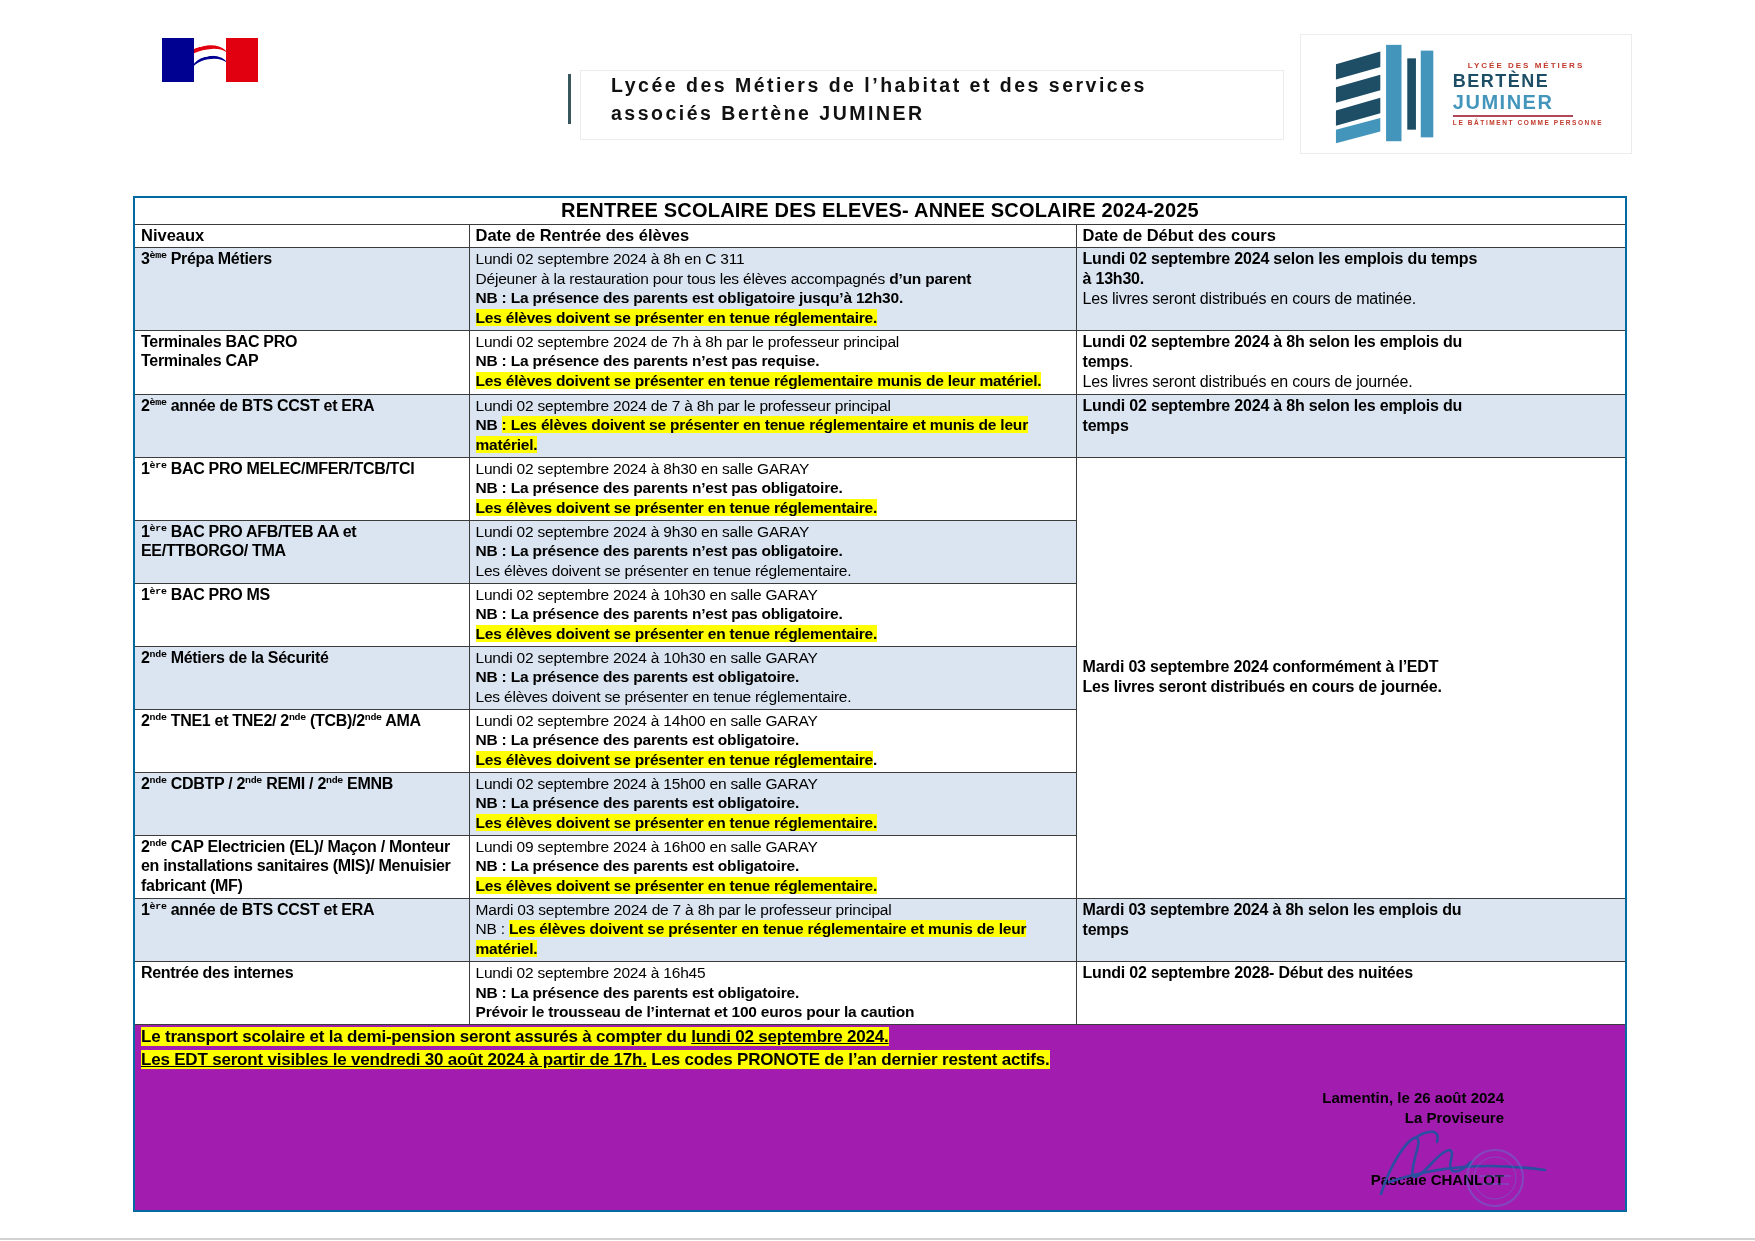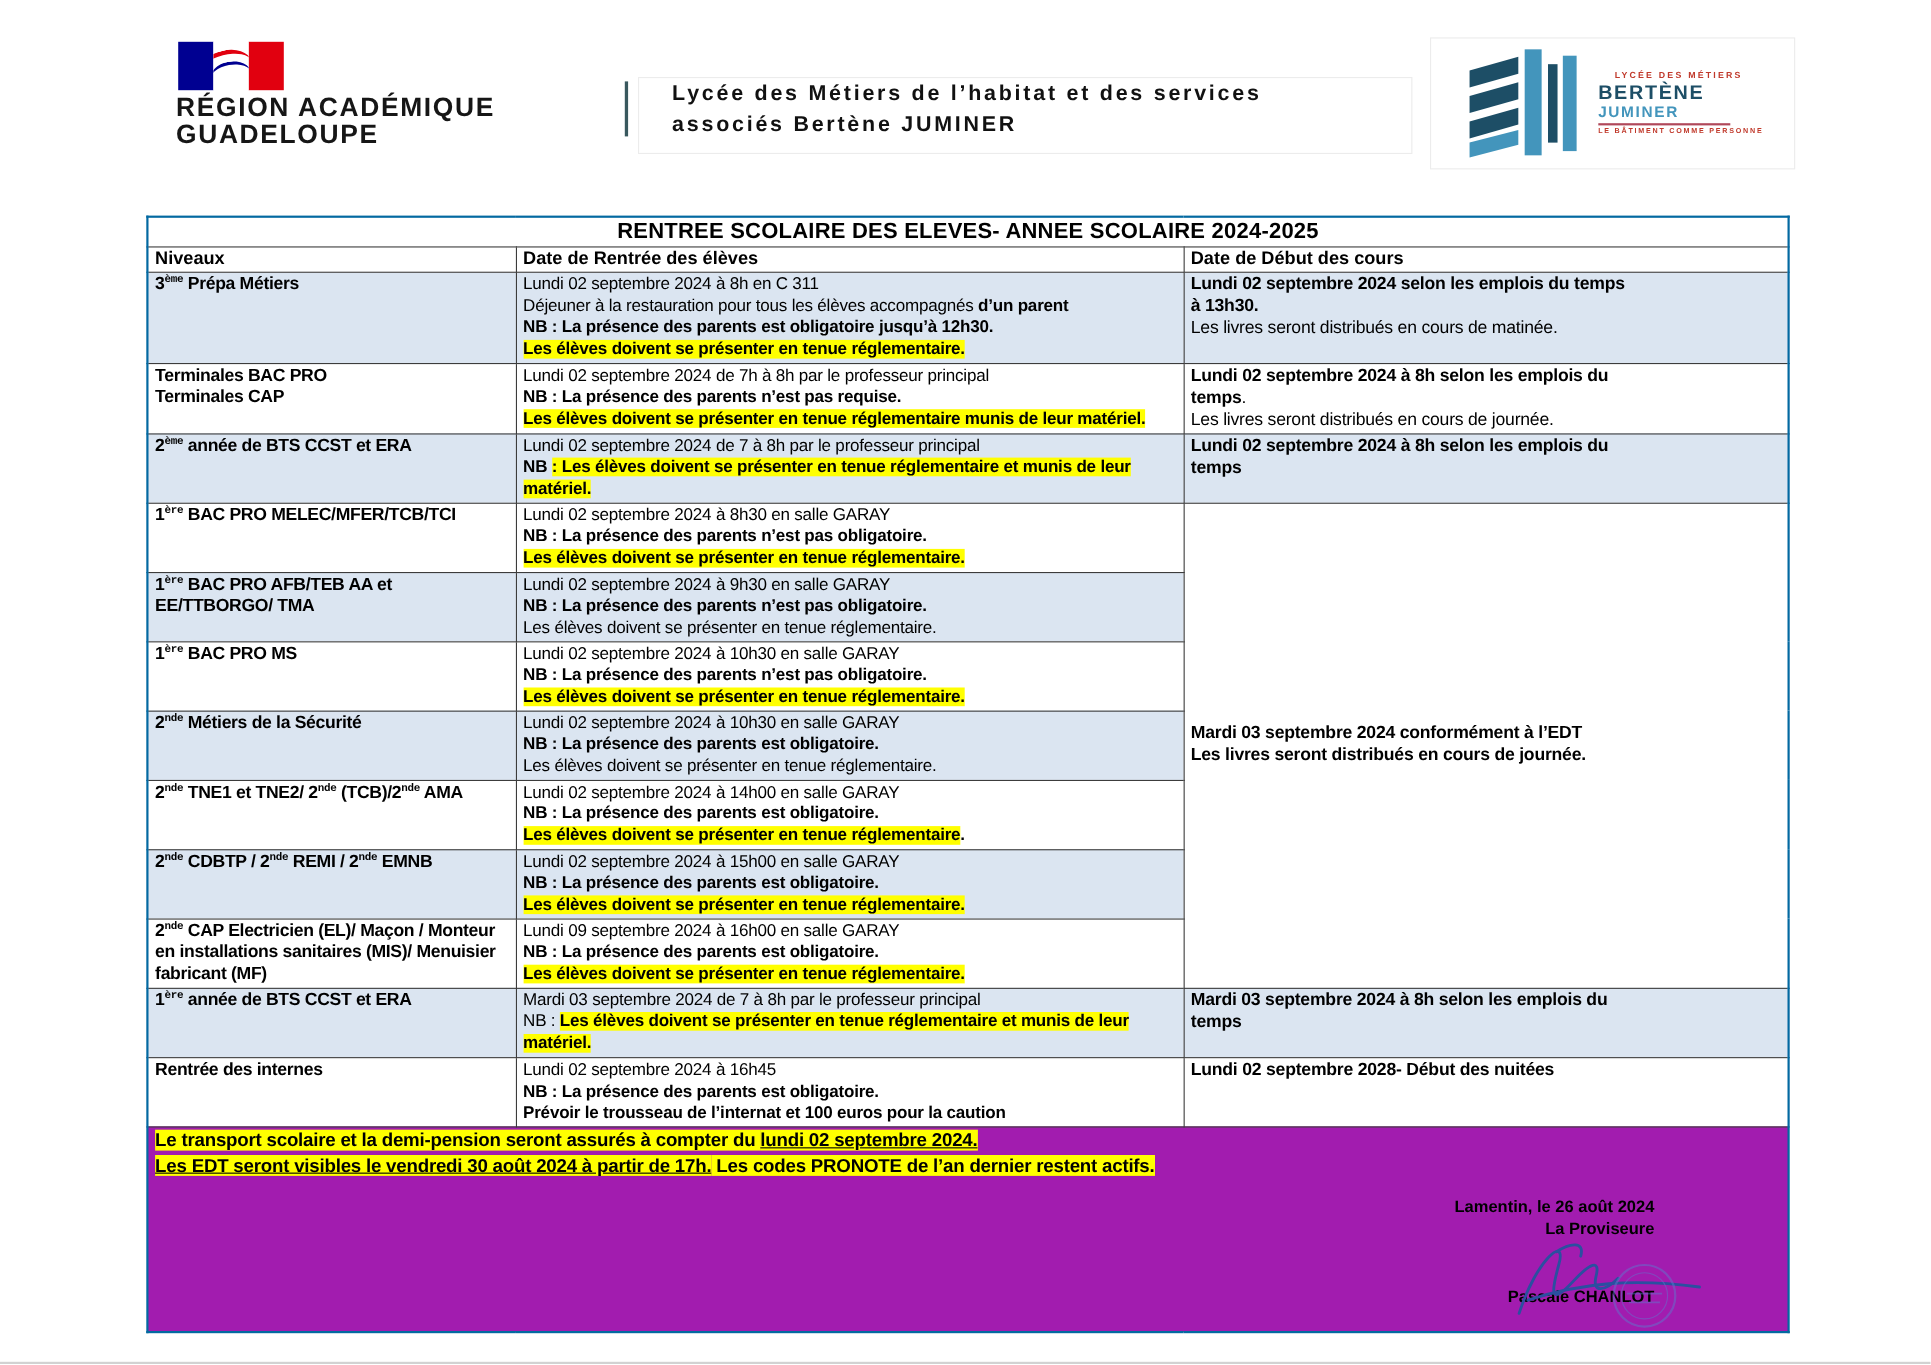--- a/index.html
+++ b/index.html
@@ -18,21 +18,21 @@
   .fw .sw2{position:absolute;left:-10%;top:40%;width:120%;height:55%;border-top:3px solid #000091;border-radius:50%;transform:rotate(-10deg);}
   .region{font-weight:bold;font-size:24px;line-height:1.04;letter-spacing:1.5px;color:#161616;white-space:pre-line;}
   .motto{font-family:"DejaVu Serif","Liberation Serif",serif;font-style:italic;font-size:13.5px;line-height:1.22;color:#222;margin-top:5px;margin-left:2px;white-space:pre-line;}
   .hdr-divider{position:absolute;left:568px;top:74px;width:3px;height:50px;background:#39585e;}
   .center-box{position:absolute;left:580px;top:70px;width:702px;height:68px;border:1px solid #ececec;display:flex;}
   .school-title{font-weight:bold;font-size:19.5px;line-height:1.45;letter-spacing:2.5px;color:#111;padding-left:30px;white-space:pre-line;}
   .logo-right{position:absolute;left:1300px;top:34px;width:330px;height:118px;border:1px solid #ececec;display:flex;align-items:center;justify-content:center;gap:6px;background:#fff;}
   .lr-text{display:flex;flex-direction:column;line-height:1.12;}
   .lr1{color:#c0392b;font-weight:bold;font-size:8px;letter-spacing:2px;padding-left:15px;}
   .lr2{color:#1d4e66;font-weight:bold;font-size:18px;letter-spacing:1.5px;}
-  .lr3{color:#4395bc;font-weight:bold;font-size:14px;letter-spacing:1.5px;}
+  .lr3{color:#4395bc;font-weight:bold;font-size:20px;letter-spacing:1.5px;}
   .lr-sep{height:2px;background:#b0485a;margin:2px 0 2px 0;width:120px;}
   .lr4{color:#c0392b;font-weight:bold;font-size:6.5px;letter-spacing:1.6px;}
   
   table.main{
     position:absolute;left:133px;top:196px;width:1492px;
     border-collapse:collapse;table-layout:fixed;
     border:2px solid #0369a1;
   }
   table.main th,table.main td{border:1px solid #3c3c3c;vertical-align:top;padding:1px 6px 2px 6px;}
   th.title{font-size:20px;font-weight:bold;text-align:center;padding:3px 0 4px 0;letter-spacing:0.2px;}
@@ -60,22 +60,20 @@
 
 <div class="logo-left">
   <div class="flag">
     <div class="fb"></div>
     <div class="fw">
         <div class="sw1"></div>
         <div class="sw2"></div>
       </div>
     <div class="fr"></div>
   </div>
-  <div class="region">RÉGION ACADÉMIQUE
-GUADELOUPE</div>
 </div>
 
 <div class="hdr-divider"></div>
 
 <div class="center-box">
   <div class="school-title">Lycée des Métiers de l’habitat et des services
 associés Bertène JUMINER</div>
 </div>
 
 <div class="logo-right">

